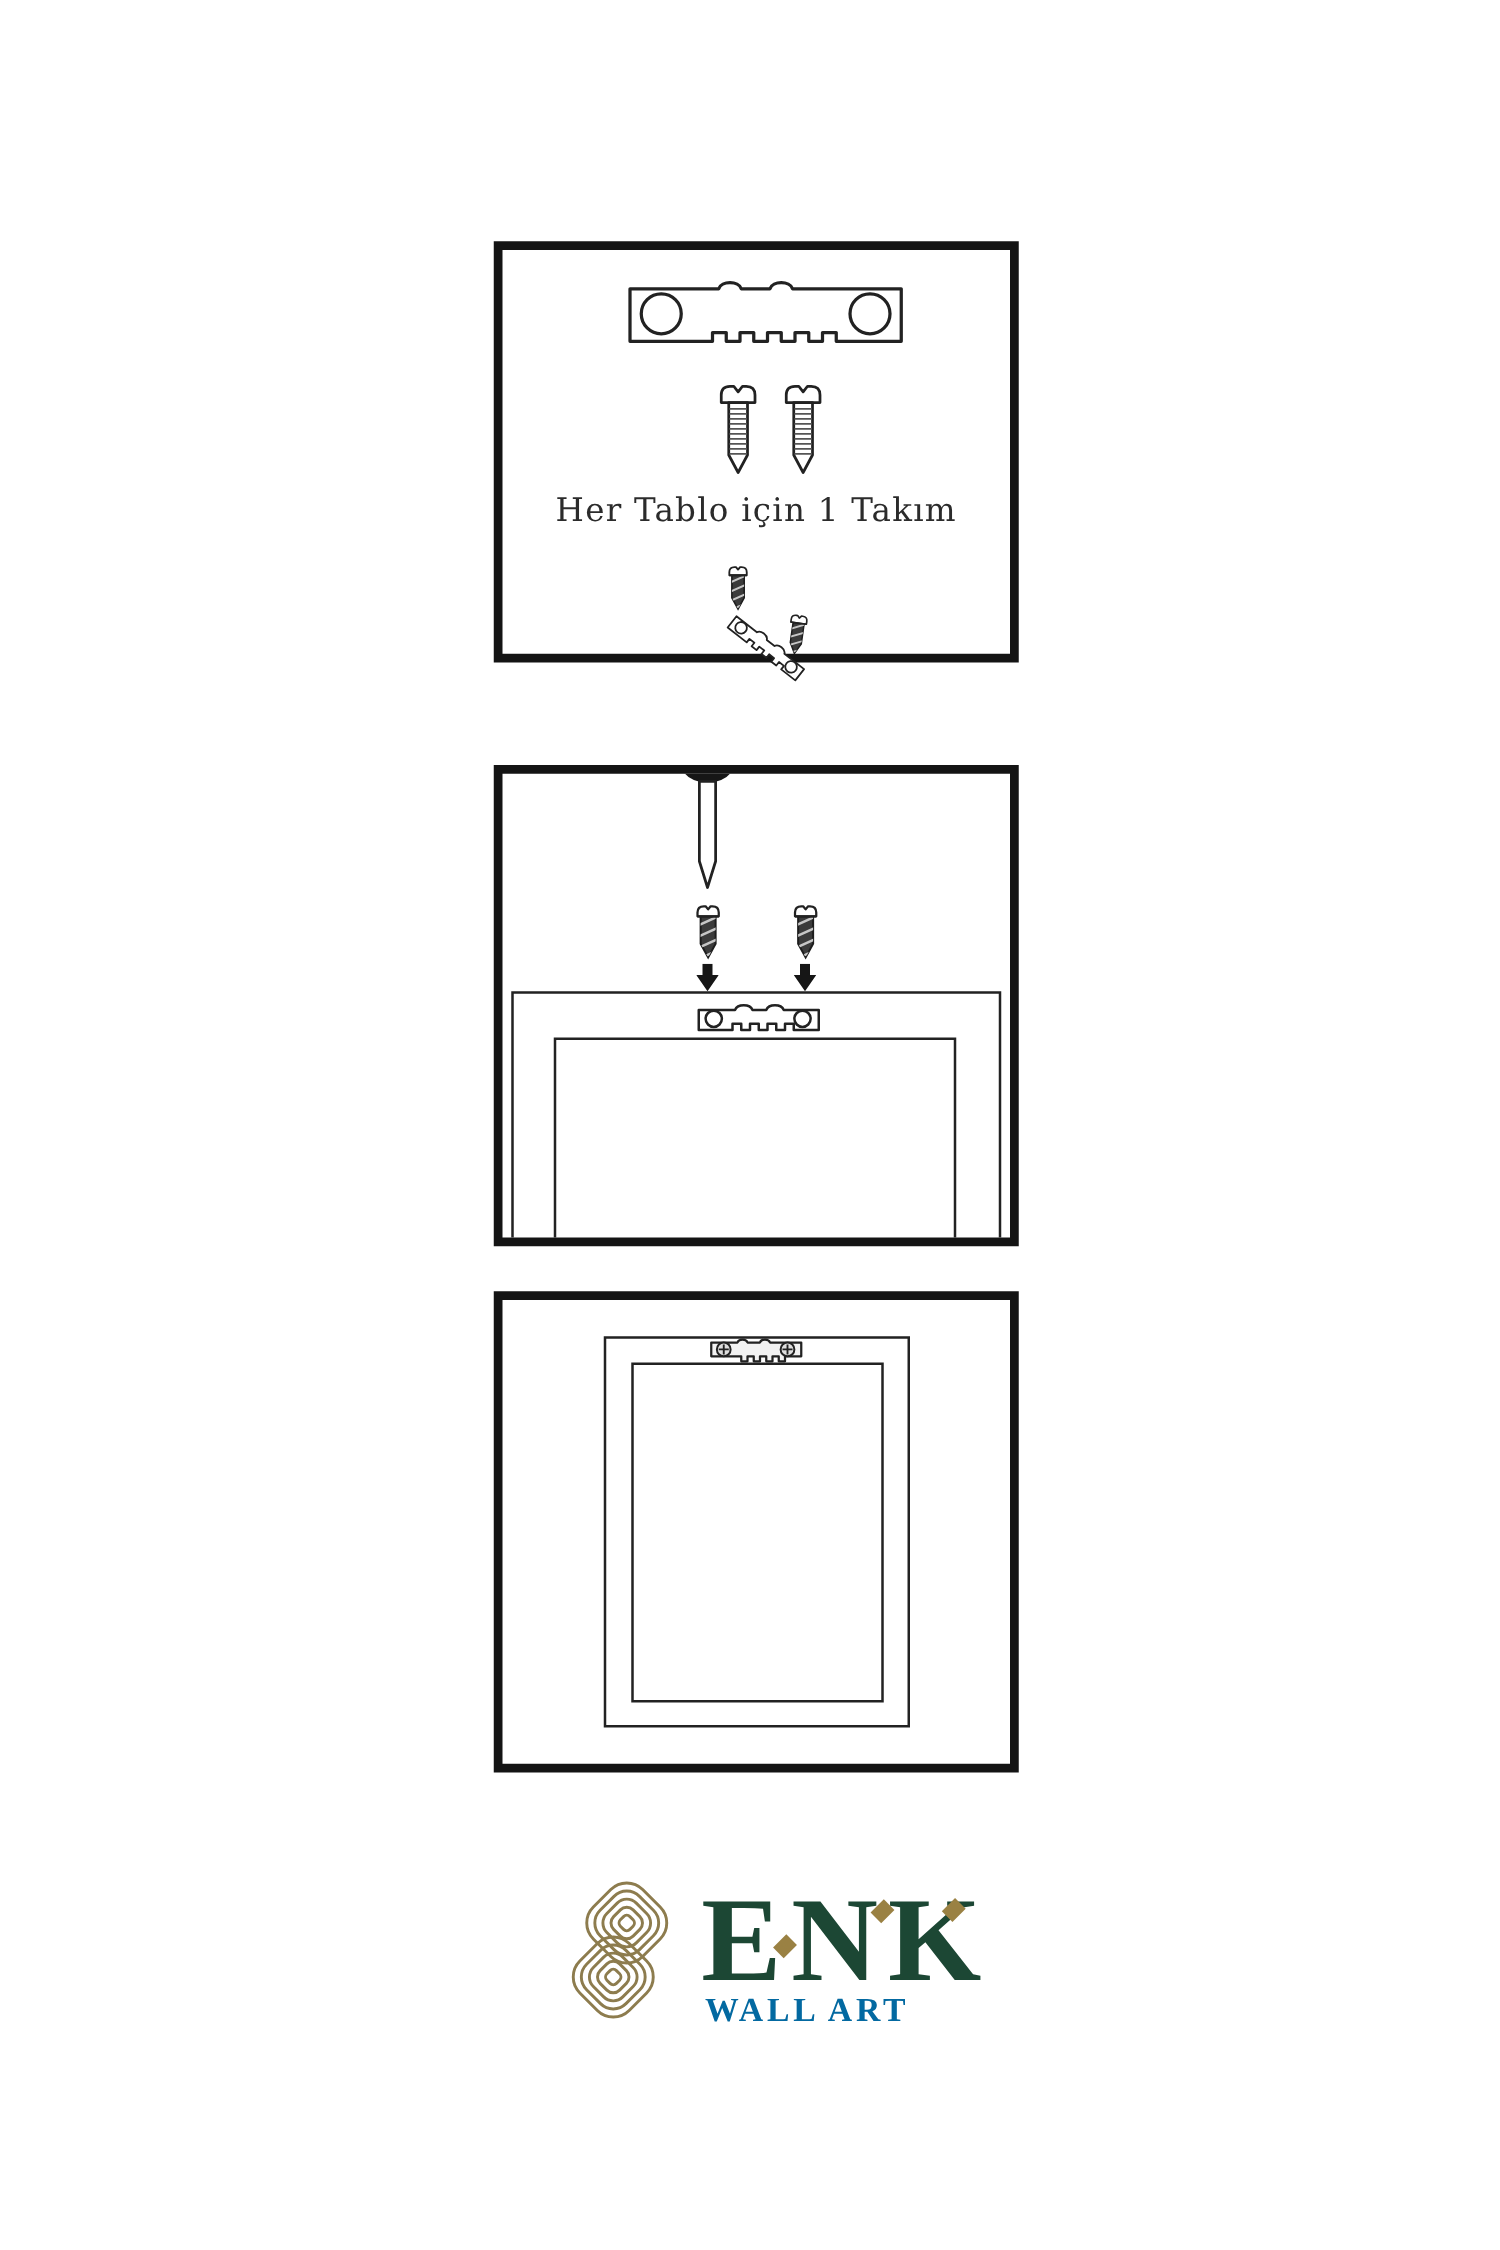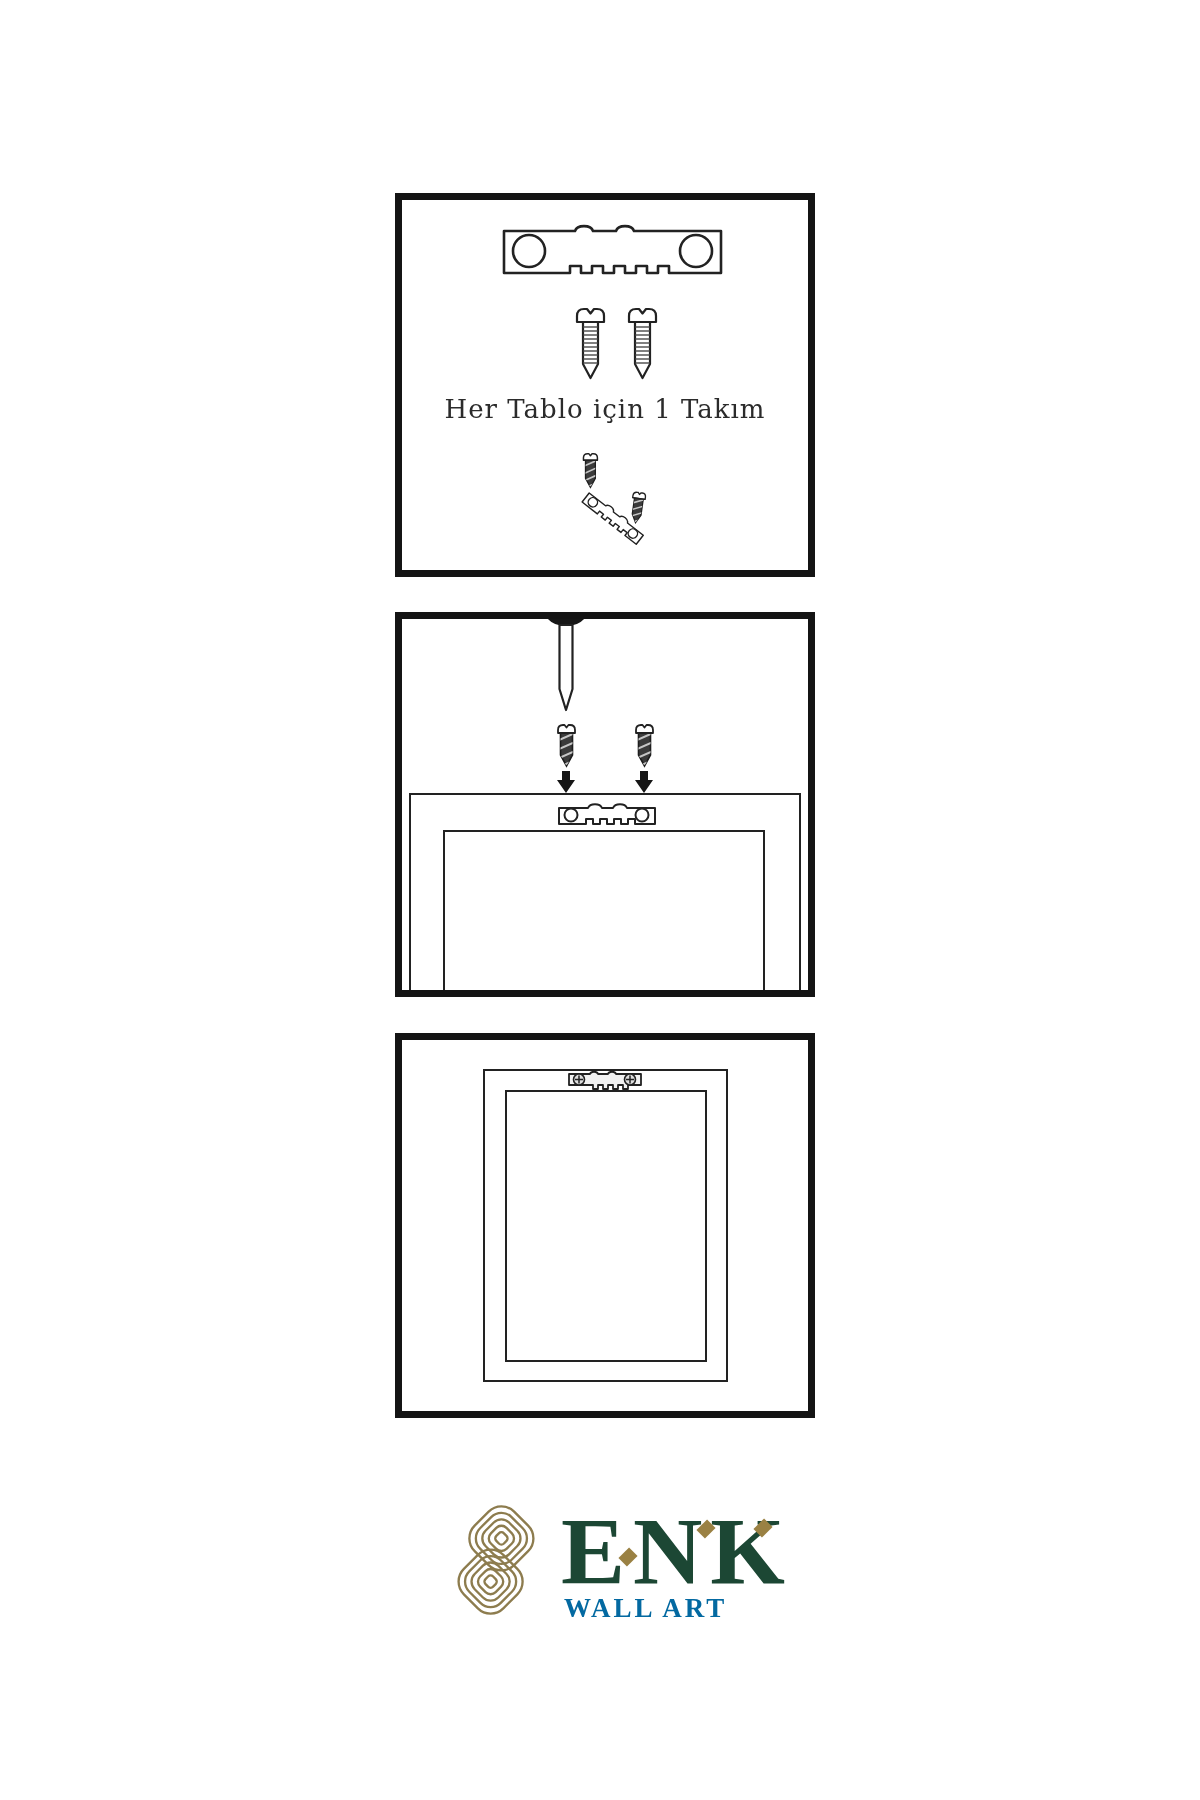--- a/index.html
+++ b/index.html
@@ -1,18 +1,18 @@
 <!DOCTYPE html>
 <html><head>
 <meta charset="utf-8">
 <style>
   html,body{margin:0;padding:0;background:#ffffff;}
   #stage{position:relative;width:1200px;height:1800px;background:#ffffff;overflow:hidden;
          font-family:"Liberation Sans",sans-serif;}
-  .panel{position:absolute;left:395px;width:420px;height:384px;border:7px solid #141414;
+  .panel{position:absolute;left:395px;width:420px;height:337px;border:7px solid #141414;
          background:#ffffff;box-sizing:border-box;}
   #panel-kit{top:193px;}
   #panel-mount{top:612px;height:385px;overflow:hidden;}
   #panel-hang{top:1033px;height:385px;}
   .abs{position:absolute;}
   .frame-line{position:absolute;border:2px solid #222222;background:transparent;box-sizing:border-box;}
   #kit-caption{position:absolute;left:0;right:0;top:194px;text-align:center;
                font-family:"DejaVu Serif",serif;font-weight:400;font-size:26px;
                letter-spacing:1px;color:#2b2b2b;white-space:nowrap;}
   #logo-wordmark{position:absolute;left:561px;top:1504px;

